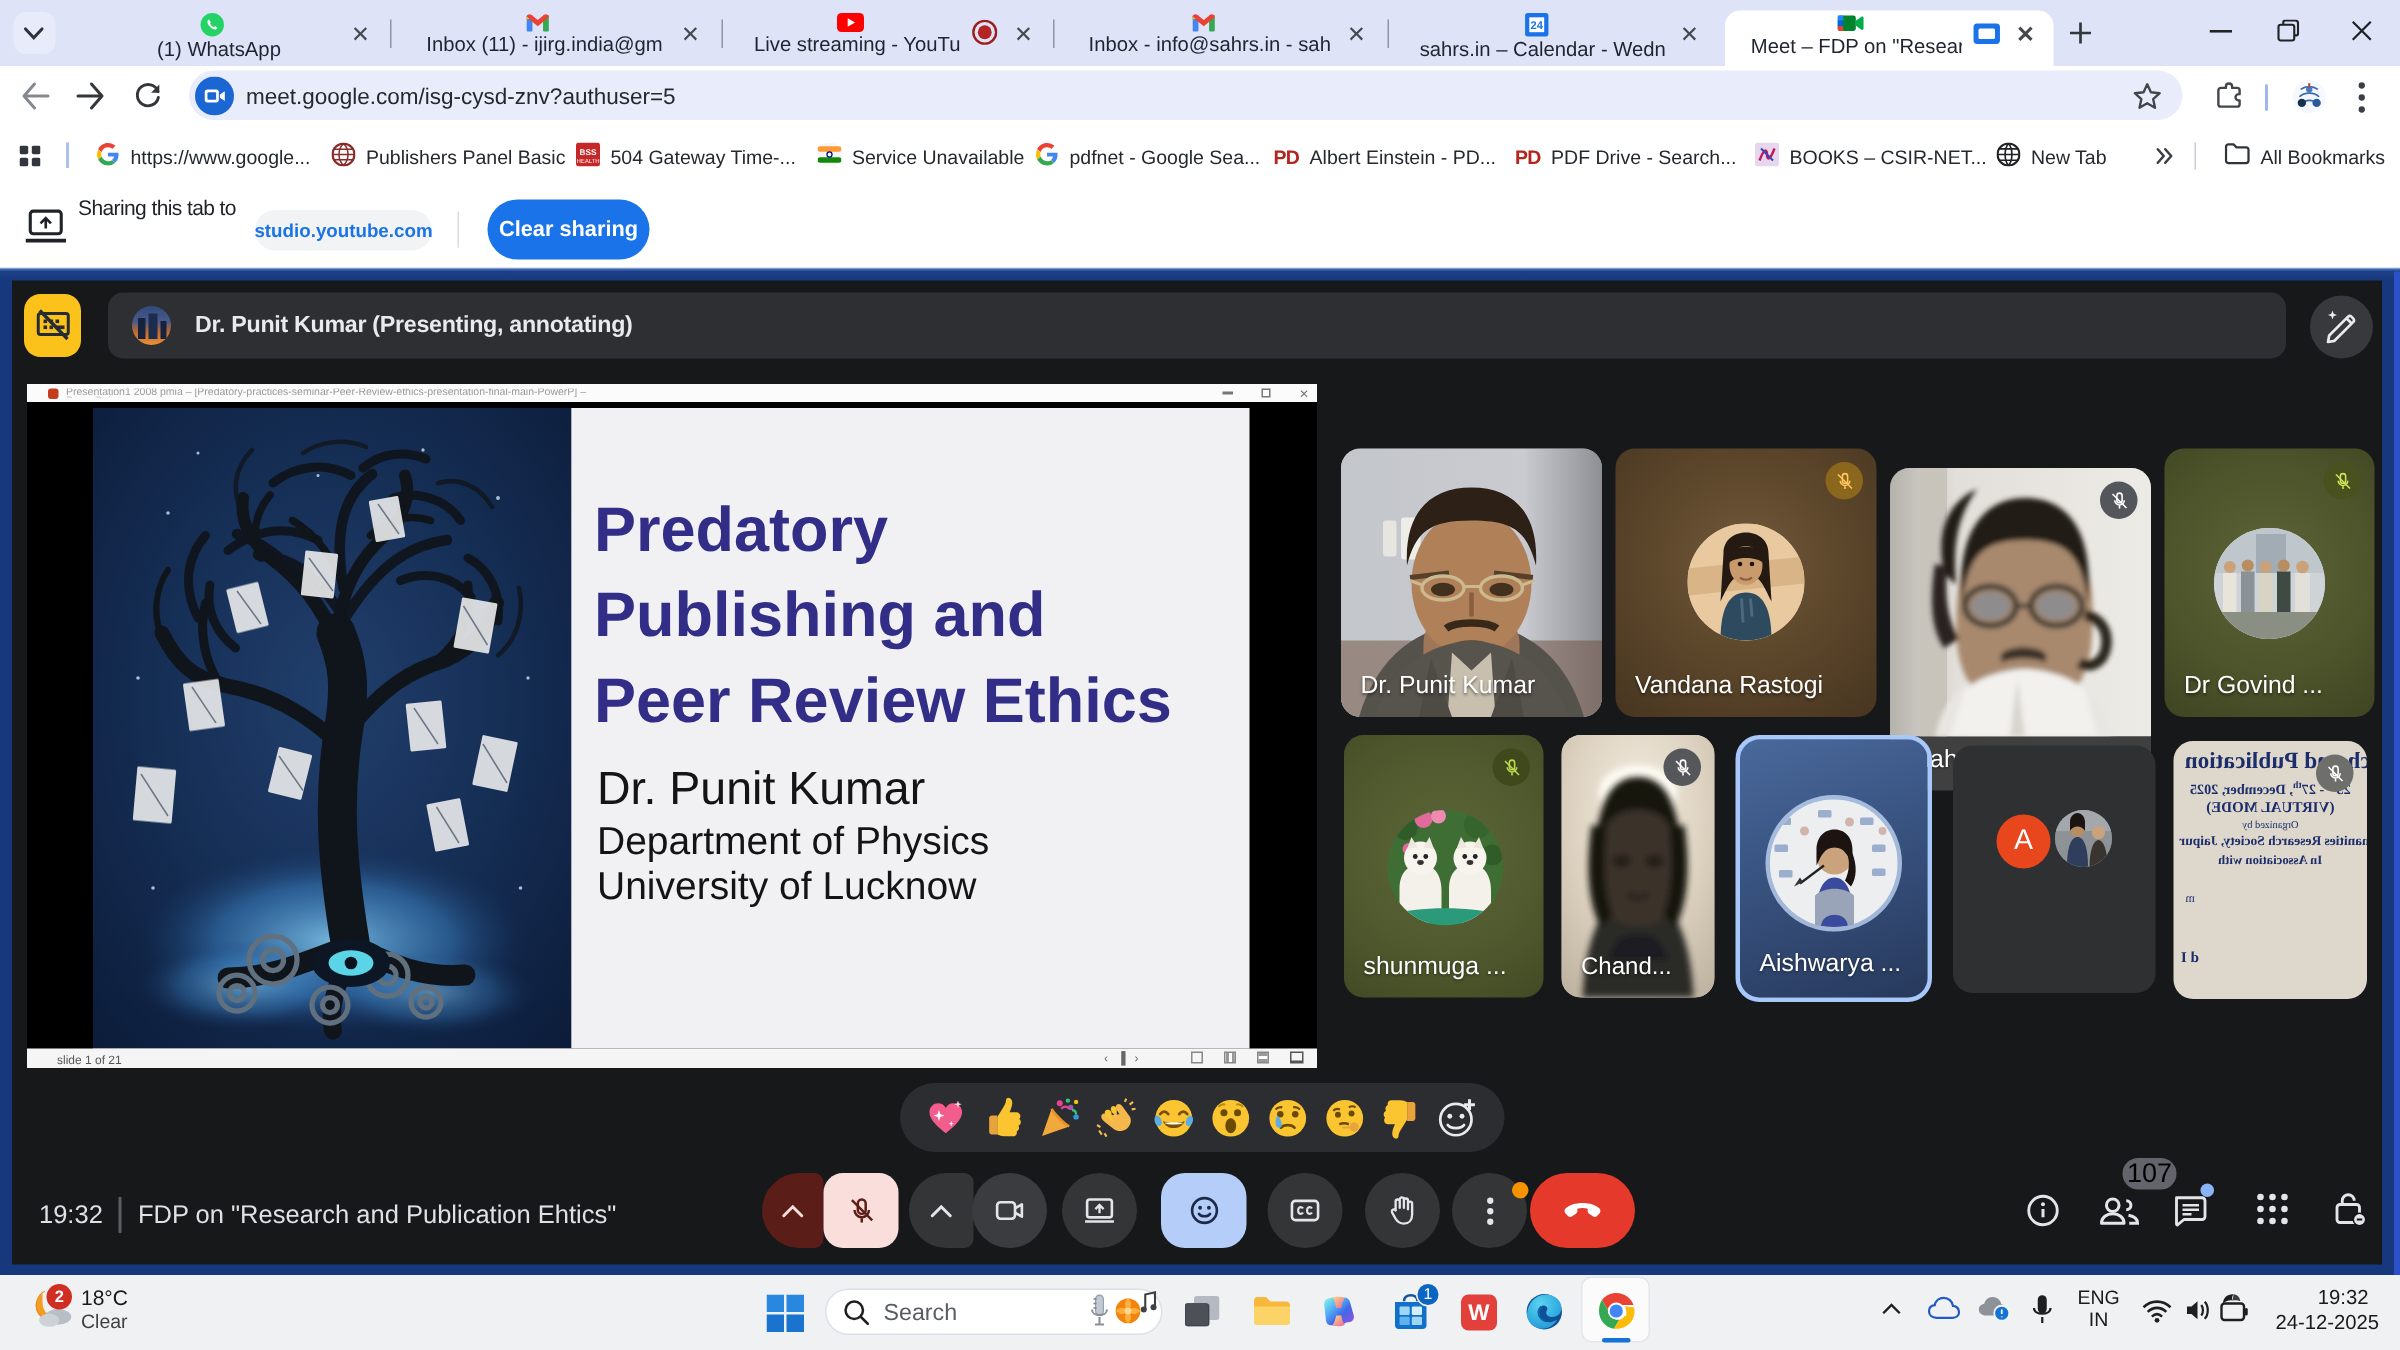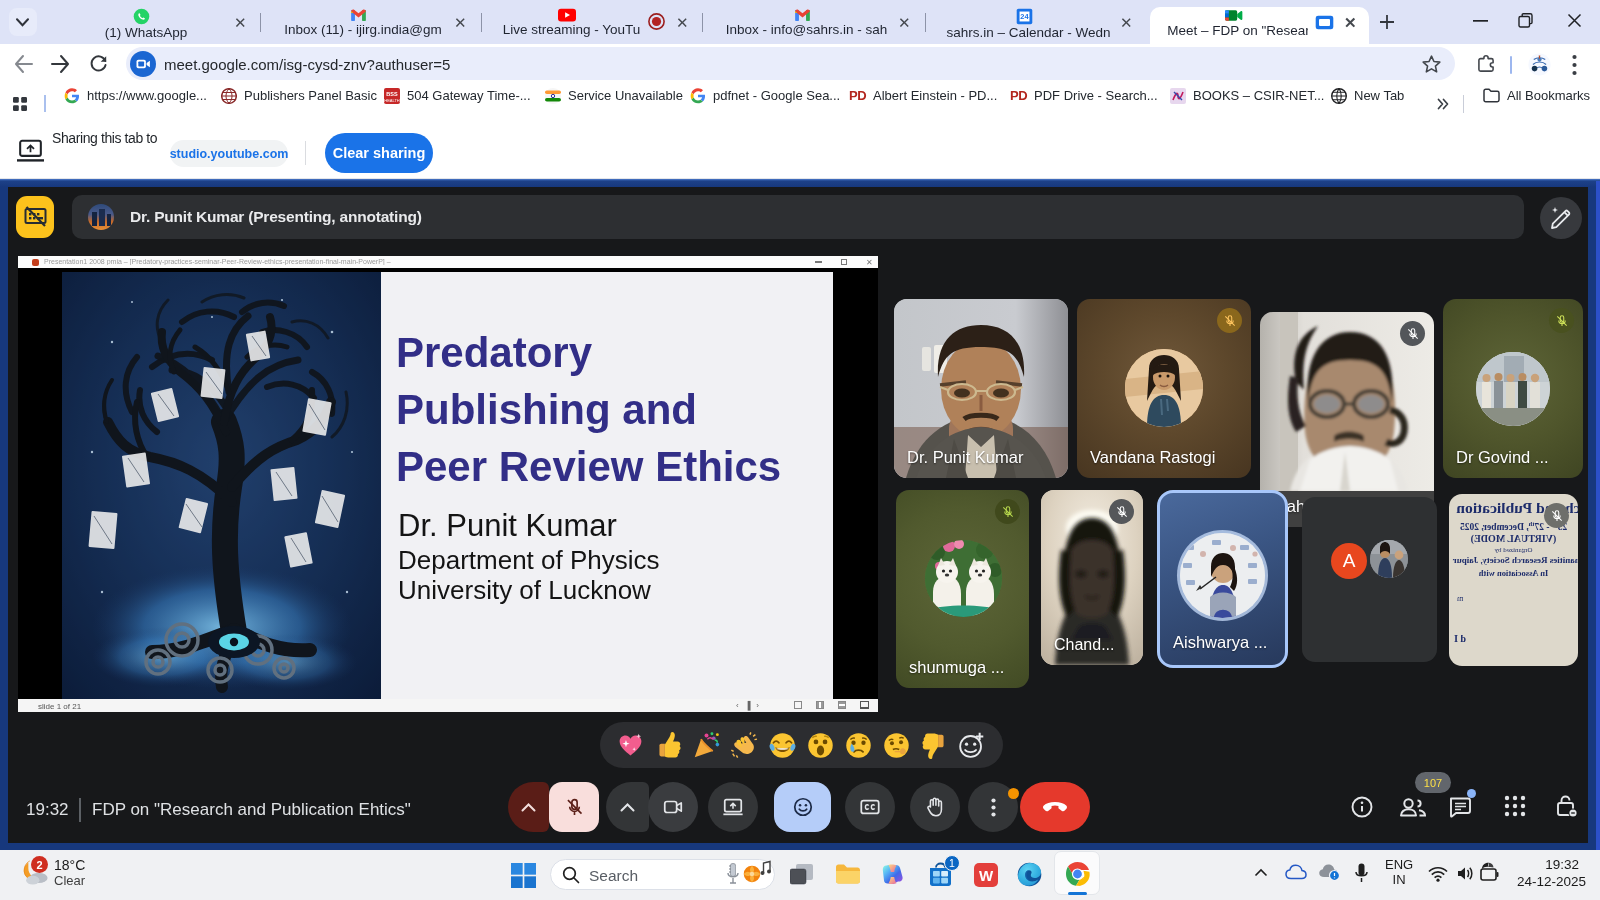--- a/index.html
+++ b/index.html
@@ -12,21 +12,21 @@
 .tab { position:absolute; top:8px; height:36px; display:flex; align-items:center; color:#1f2430; font-size:13.5px; white-space:nowrap; overflow:hidden;flex-direction:column; }
 .tab svg, .tab span.ico { flex:none; }
 .tabsep { position:absolute; top:13px; width:1px; height:19px; background:#8d93a8; }
 .tclose { position:absolute; color:#45494f; font-size:15px; }
 #activetab { position:absolute; left:1150px; top:7px; width:219px; height:37px; background:#fff; border-radius:10px 10px 0 0; }
 
 
 #toolbar { left:0; top:44px; width:1600px; height:44px; background:#ffffff; }
 
 #bookmarks { left:0; top:88px; width:1600px; height:32px; background:#ffffff; }
-.bm { position:absolute; top:88px; height:32px; display:flex; font-size:13px; color:#24292f; }
+.bm { position:absolute; top:88px; height:32px; display:flex; align-items:center; font-size:13px; color:#24292f; }
 .bm .bmi { margin-right:7px; display:inline-block; }
 
 
 #banner { left:0; top:120px; width:1600px; height:59px; background:#ffffff; border-bottom:1px solid #e4e6ea; }
 
 
 #frame { left:0; top:179px; width:1600px; height:671px; background:linear-gradient(180deg,#4a79cc 0px,#1d4188 2px,#17387d 8px,#17387d 100%); }
 #meet { position:absolute; left:8px; top:8px; width:1580px; height:656px; background:#17181a; overflow:hidden; }
 
 
@@ -520,21 +520,21 @@
         </div>
         <div class="mic" style="background:#49511f">
             <svg width="14" height="14" viewBox="0 0 24 24">
               <path d="M12 3 C13.7 3 15 4.3 15 6 L15 11 C15 12.7 13.7 14 12 14 C10.3 14 9 12.7 9 11 L9 6 C9 4.3 10.3 3 12 3 Z M6.5 11 C6.5 14 9 16.5 12 16.5 C15 16.5 17.5 14 17.5 11 M12 16.5 L12 20.5" fill="none" stroke="#cfe25a" stroke-width="1.8"></path>
               <path d="M4 4 L20 20" stroke="#cfe25a" stroke-width="1.8"></path>
             </svg>
           </div>
         <div class="tname">Dr Govind ...</div>
       </div>
 
-      <div class="tile" style="left:888px;top:303px;width:133px;height:198px;background:radial-gradient(circle at 50% 45%, #5d6638 0%, #515a2e 55%, #414a24 100%)">
+      <div class="tile" style="left:888px;top:303px;width:133px;height:175px;background:radial-gradient(circle at 50% 45%, #5d6638 0%, #515a2e 55%, #414a24 100%)">
         <div style="position:absolute;left:29px;top:50px;width:77px;height:77px;border-radius:50%;overflow:hidden;background:#4a7a3a">
           <svg width="77" height="77" viewBox="0 0 77 77">
             <rect width="77" height="77" fill="#3e6e34"></rect>
             <circle cx="12" cy="12" r="8" fill="#2f5c28"></circle>
               <circle cx="60" cy="10" r="9" fill="#35642c"></circle>
               <circle cx="70" cy="30" r="7" fill="#2f5c28"></circle>
             <circle cx="24" cy="6" r="6" fill="#e06a9a"></circle>
               <circle cx="34" cy="4" r="5" fill="#ef8ab0"></circle>
               <circle cx="14" cy="26" r="4" fill="#e06a9a"></circle>
             <path d="M8 52 C8 42 14 36 22 36 C30 36 36 42 36 54 L36 70 C36 74 30 76 22 76 C14 76 8 74 8 70 Z" fill="#f4f1ea"></path>
@@ -810,21 +810,21 @@
             <circle cx="12" cy="12" r="9.5" fill="none" stroke="#e3e5e8" stroke-width="1.9"></circle>
             <path d="M12 11 L12 16.5" stroke="#e3e5e8" stroke-width="2"></path>
             <circle cx="12" cy="7.8" r="1.3" fill="#e3e5e8"></circle>
           </svg>
         <svg style="position:absolute;left:1390px;top:38px" width="30" height="24" viewBox="0 0 30 24">
             <circle cx="10.5" cy="8.5" r="4.2" fill="none" stroke="#e3e5e8" stroke-width="2"></circle>
             <path d="M3 20.5 C3 16.5 6.5 14.2 10.5 14.2 C14.5 14.2 18 16.5 18 20.5 Z" fill="none" stroke="#e3e5e8" stroke-width="2" stroke-linejoin="round"></path>
             <path d="M19.5 11.5 C21.3 11.5 22.6 10.2 22.6 8.5 C22.6 6.8 21.3 5.5 19.5 5.5" fill="none" stroke="#e3e5e8" stroke-width="2"></path>
             <path d="M21 15.2 C24.5 15.8 27 17.6 27 20.5 L21.5 20.5" fill="none" stroke="#e3e5e8" stroke-width="2"></path>
           </svg>
-        <div style="position:absolute;left:1407px;top:15px;width:36px;height:21px;border-radius:11px;background:#62666c;color:#fde047;font-size:11px;display:flex;align-items:center;justify-content:center">107</div>
+        <div style="position:absolute;left:1407px;top:15px;width:36px;height:21px;border-radius:11px;background:#62666c;color:#000000;font-size:18px;display:flex;align-items:center;justify-content:center">107</div>
         <svg style="position:absolute;left:1440px;top:37px" width="26" height="26" viewBox="0 0 26 26">
             <path d="M3 4.5 L20 4.5 C21.1 4.5 22 5.4 22 6.5 L22 17 C22 18.1 21.1 19 20 19 L8 19 L3.8 22.5 C3.4 22.8 3 22.6 3 22 Z" fill="none" stroke="#e3e5e8" stroke-width="1.9" stroke-linejoin="round"></path>
             <path d="M7 9.5 L18 9.5 M7 12.5 L18 12.5 M7 15.5 L13 15.5" stroke="#e3e5e8" stroke-width="1.7"></path>
           </svg>
         <div style="position:absolute;left:1459px;top:32px;width:9px;height:9px;border-radius:50%;background:#8ab4f8"></div>
         <svg style="position:absolute;left:1496px;top:38px" width="22" height="22" viewBox="0 0 22 22">
             <g fill="#e3e5e8">
               <circle cx="3" cy="3" r="2.2"></circle>
               <circle cx="11" cy="3" r="2.2"></circle>
               <circle cx="19" cy="3" r="2.2"></circle>

